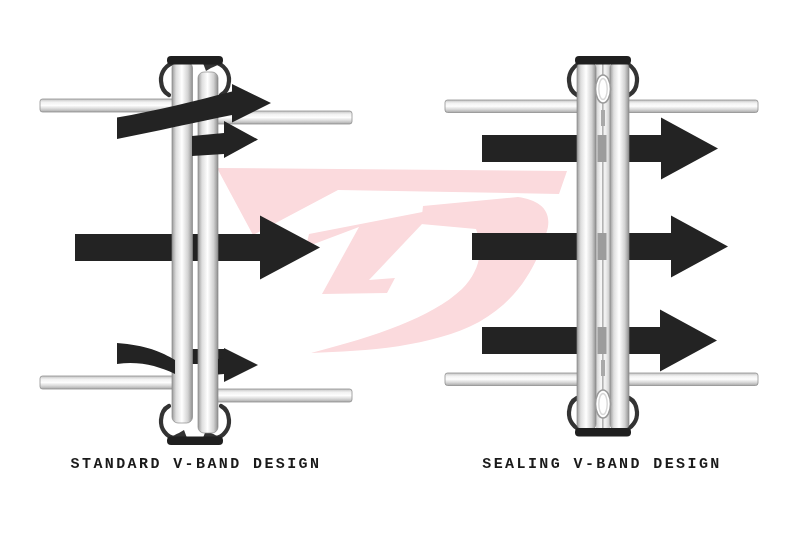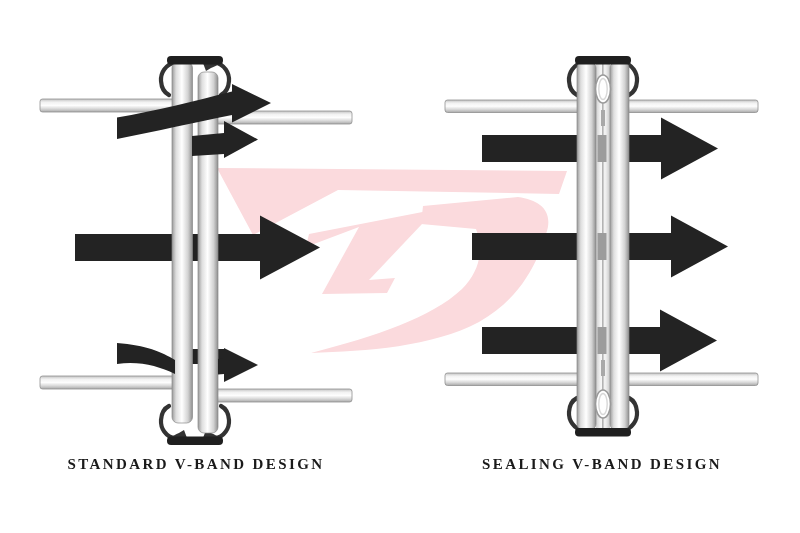--- a/index.html
+++ b/index.html
@@ -1,17 +1,17 @@
 <!DOCTYPE html>
 <html style="--page-bg: #ffffff; --arrow-ink: #232323; --clamp-dark: #1f1f1f; --clamp-arm: #333333; --watermark-pink: #fbdadd; --label-ink: #1a1a1a; --pipe-stroke: #8f8f8f; --bar-stroke: #8a8a8a;"><head>
 <meta charset="utf-8">
 <style>
   html,body{margin:0;padding:0;background:#fff;}
   .stage{position:relative;width:800px;height:533px;background:var(--page-bg,#fff);overflow:hidden;
-         font-family:Liberation Serif, serif;}
+         font-family:Liberation Mono, monospace;}
   .wm{position:absolute;left:216px;top:167px;width:352px;height:186px;}
   .diagram{position:absolute;top:0;width:400px;height:533px;}
   .diagram.left{left:0;}
   .diagram.right{left:400px;}
   .caption{position:absolute;top:456px;height:20px;text-align:center;
            font-weight:bold;font-size:15px;letter-spacing:2.4px;color:var(--label-ink,#1a1a1a);
            white-space:nowrap;}
   .caption.left{left:0;width:392px;}
   .caption.right{left:402px;width:400px;}
 </style>

